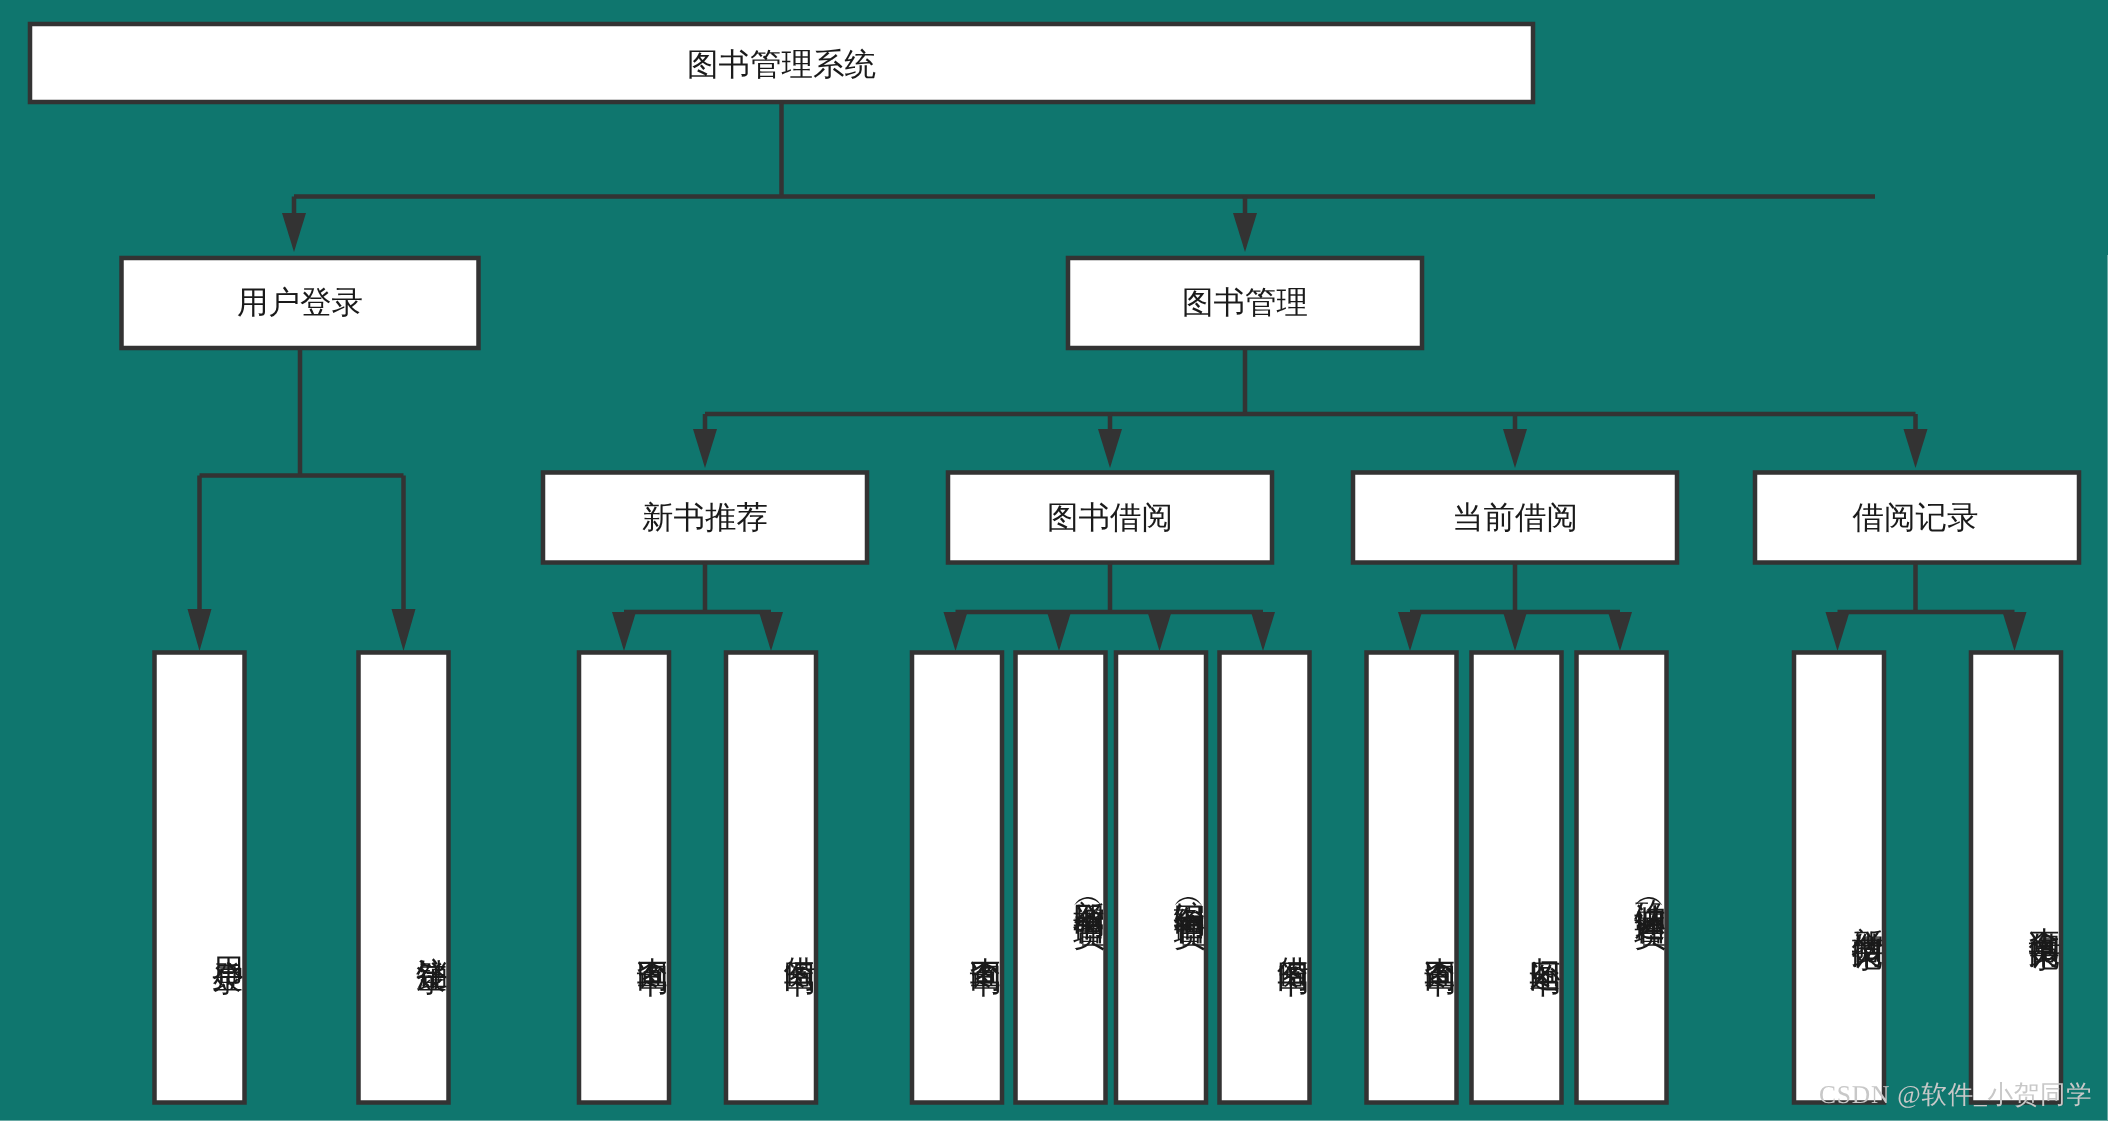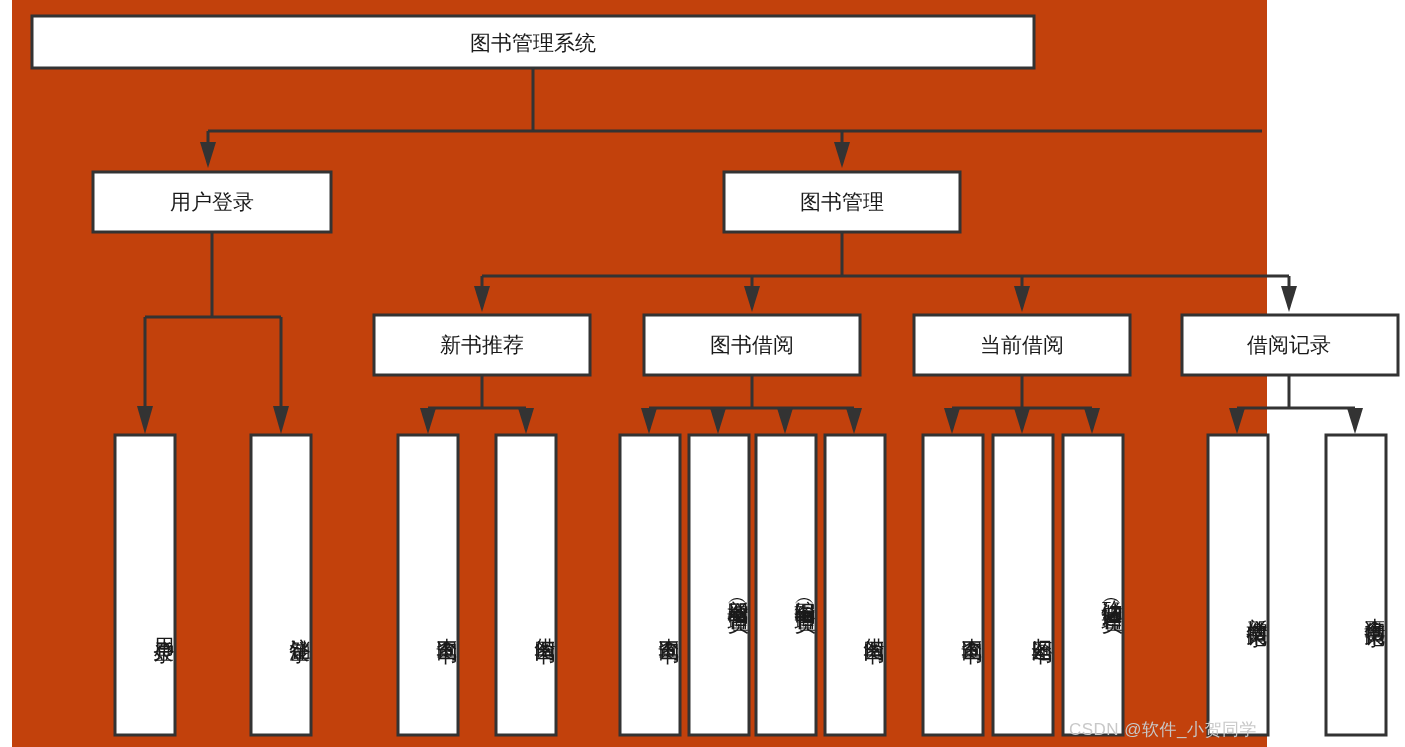--- a/index.html
+++ b/index.html
@@ -8,24 +8,23 @@
     background: #ffffff;
   }
   body {
     width: 1405px;
     height: 747px;
     font-family: "DejaVu Sans", "Liberation Sans", sans-serif;
     overflow: hidden;
   }
   #diagram-root {
     position: relative;
-    width: 1255px;
+    width: 1405px;
     height: 747px;
-    background: #c2410c;
-    margin-left: 12px;
+    background: #0f766e;
   }
   svg#tree-svg {
     position: absolute;
     left: 0;
     top: 0;
     width: 1405px;
     height: 747px;
     display: block;
   }
   .node-box {
@@ -49,21 +48,21 @@
     font-size: 21px;
     text-anchor: middle;
     dominant-baseline: middle;
   }
   .watermark {
     position: absolute;
     right: 10px;
     bottom: 6px;
     color: #c8c8c8;
     font-size: 17px;
-    font-family: Liberation Sans, sans-serif;
+    font-family: Liberation Serif, serif;
     white-space: nowrap;
     pointer-events: none;
     letter-spacing: 0.5px;
   }
   .vlabel {
     position: absolute;
     display: flex;
     align-items: flex-start;
     justify-content: center;
     writing-mode: vertical-rl;

